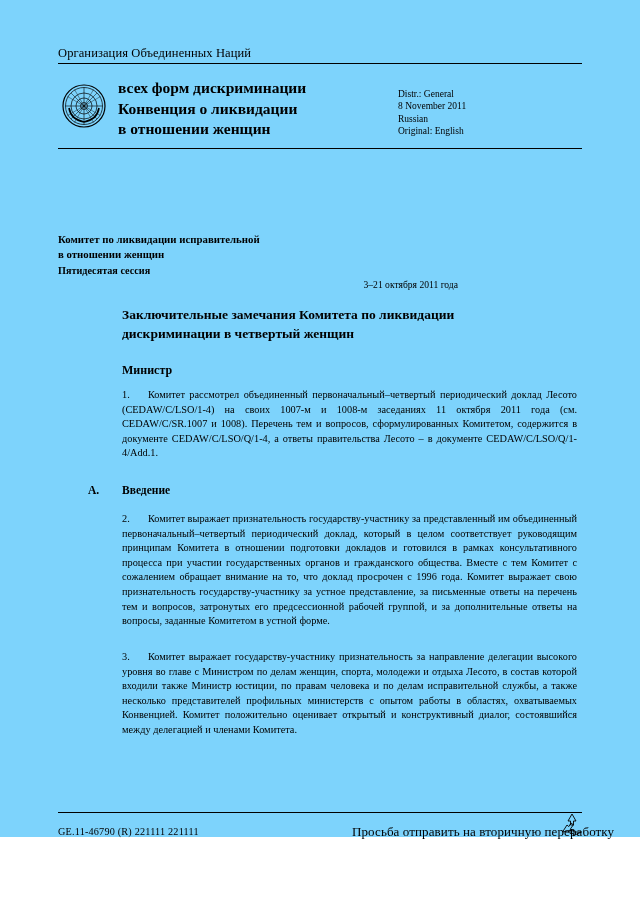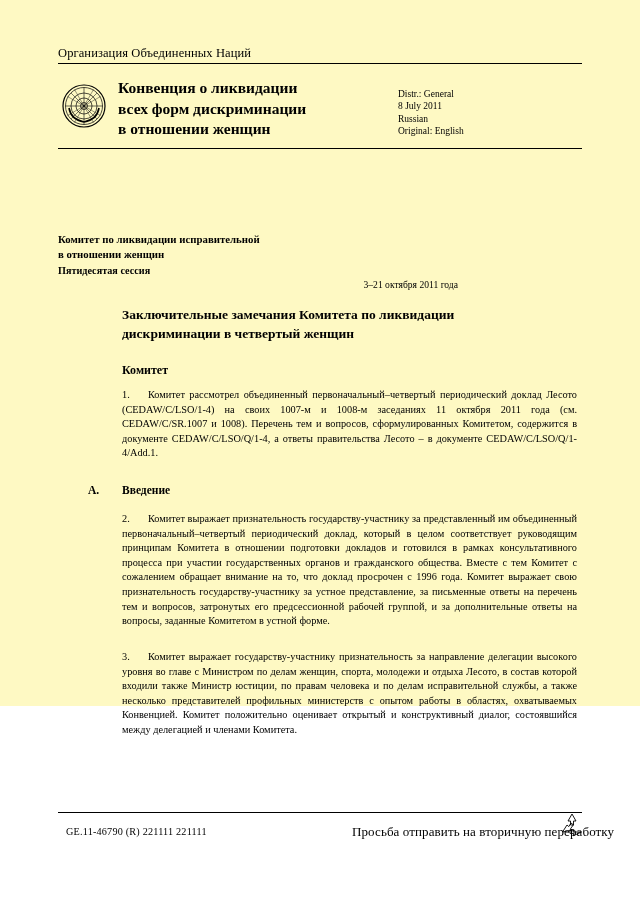--- a/index.html
+++ b/index.html
@@ -12,22 +12,22 @@
     height: 905px;
     font-family: "Liberation Serif", serif;
     color: #000000;
     position: relative;
     overflow: hidden;
   }
   .page {
     position: absolute;
     left: 0; top: 0;
     width: 640px;
-    height: 706px;
-    background: #fef9c3;
+    height: 837px;
+    background: #7dd3fc;
   }
 
   
   .header {
     position: absolute;
     left: 58px;
     top: 45px;
     width: 524px;
   }
   .org-line {
@@ -166,21 +166,20 @@
     width: 524px;
     height: 1px;
     background: #000;
   }
   .footer-left {
     position: absolute;
     left: 58px;
     top: 826px;
     font-size: 10.2px;
     letter-spacing: 0.2px;
-    margin-left: 8px;
   }
   .footer-right {
     position: absolute;
     left: 352px;
     top: 824px;
     font-size: 13px;
     letter-spacing: 0.1px;
   }
   .recycle {
     position: absolute;
@@ -215,47 +214,47 @@
       <line x1="12.5" y1="5.5" x2="31.5" y2="38.5" stroke="#000" stroke-width="0.4"></line>
       <line x1="31.5" y1="5.5" x2="12.5" y2="38.5" stroke="#000" stroke-width="0.4"></line>
       <line x1="5.5" y1="12.5" x2="38.5" y2="31.5" stroke="#000" stroke-width="0.4"></line>
       <line x1="5.5" y1="31.5" x2="38.5" y2="12.5" stroke="#000" stroke-width="0.4"></line>
       <path d="M22 38 C12 36 8 30 7 24" fill="none" stroke="#000" stroke-width="1.6"></path>
       <path d="M22 38 C32 36 36 30 37 24" fill="none" stroke="#000" stroke-width="1.6"></path>
     </svg>
   </div>
 
   <div class="title-block">
+    <div class="tline">всех форм дискриминации</div>
     <div class="tline">Конвенция о ликвидации</div>
-    <div class="tline">всех форм дискриминации</div>
     <div class="tline">в отношении женщин</div>
   </div>
 
   <div class="distr-block">
     <div>Distr.: General</div>
-    <div>8 July 2011</div>
+    <div>8 November 2011</div>
     <div>Russian</div>
     <div>Original: English</div>
   </div>
 
   <div class="header-rule-thin"></div>
 
   <div class="committee">
     <div class="c1">Комитет по ликвидации исправительной</div>
     <div class="c1">в отношении женщин</div>
     <div class="c2">Пятидесятая сессия</div>
     <div class="c3">3–21 октября 2011 года</div>
   </div>
 
   <div class="doc-title">
     <div>Заключительные замечания Комитета по ликвидации</div>
     <div>дискриминации в четвертый женщин</div>
   </div>
 
-  <div class="country">Комитет</div>
+  <div class="country">Министр</div>
 
   <div class="para p1">
     <span class="num">1.</span><span>Комитет рассмотрел объединенный первоначальный–четвертый периодический доклад Лесото (CEDAW/C/LSO/1-4) на своих 1007-м и 1008-м заседаниях 11 октября 2011 года (см. CEDAW/C/SR.1007 и 1008). Перечень тем и вопросов, сформулированных Комитетом, содержится в документе CEDAW/C/LSO/Q/1-4, а ответы правительства Лесото – в документе CEDAW/C/LSO/Q/1-4/Add.1.</span>
   </div>
 
   <div class="sec-a-label">A.</div>
   <div class="sec-a-title">Введение</div>
 
   <div class="para p2">
     <span class="num">2.</span><span>Комитет выражает признательность государству-участнику за представленный им объединенный первоначальный–четвертый периодический доклад, который в целом соответствует руководящим принципам Комитета в отношении подготовки докладов и готовился в рамках консультативного процесса при участии государственных органов и гражданского общества. Вместе с тем Комитет с сожалением обращает внимание на то, что доклад просрочен с 1996 года. Комитет выражает свою признательность государству-участнику за устное представление, за письменные ответы на перечень тем и вопросов, затронутых его предсессионной рабочей группой, и за дополнительные ответы на вопросы, заданные Комитетом в устной форме.</span>

